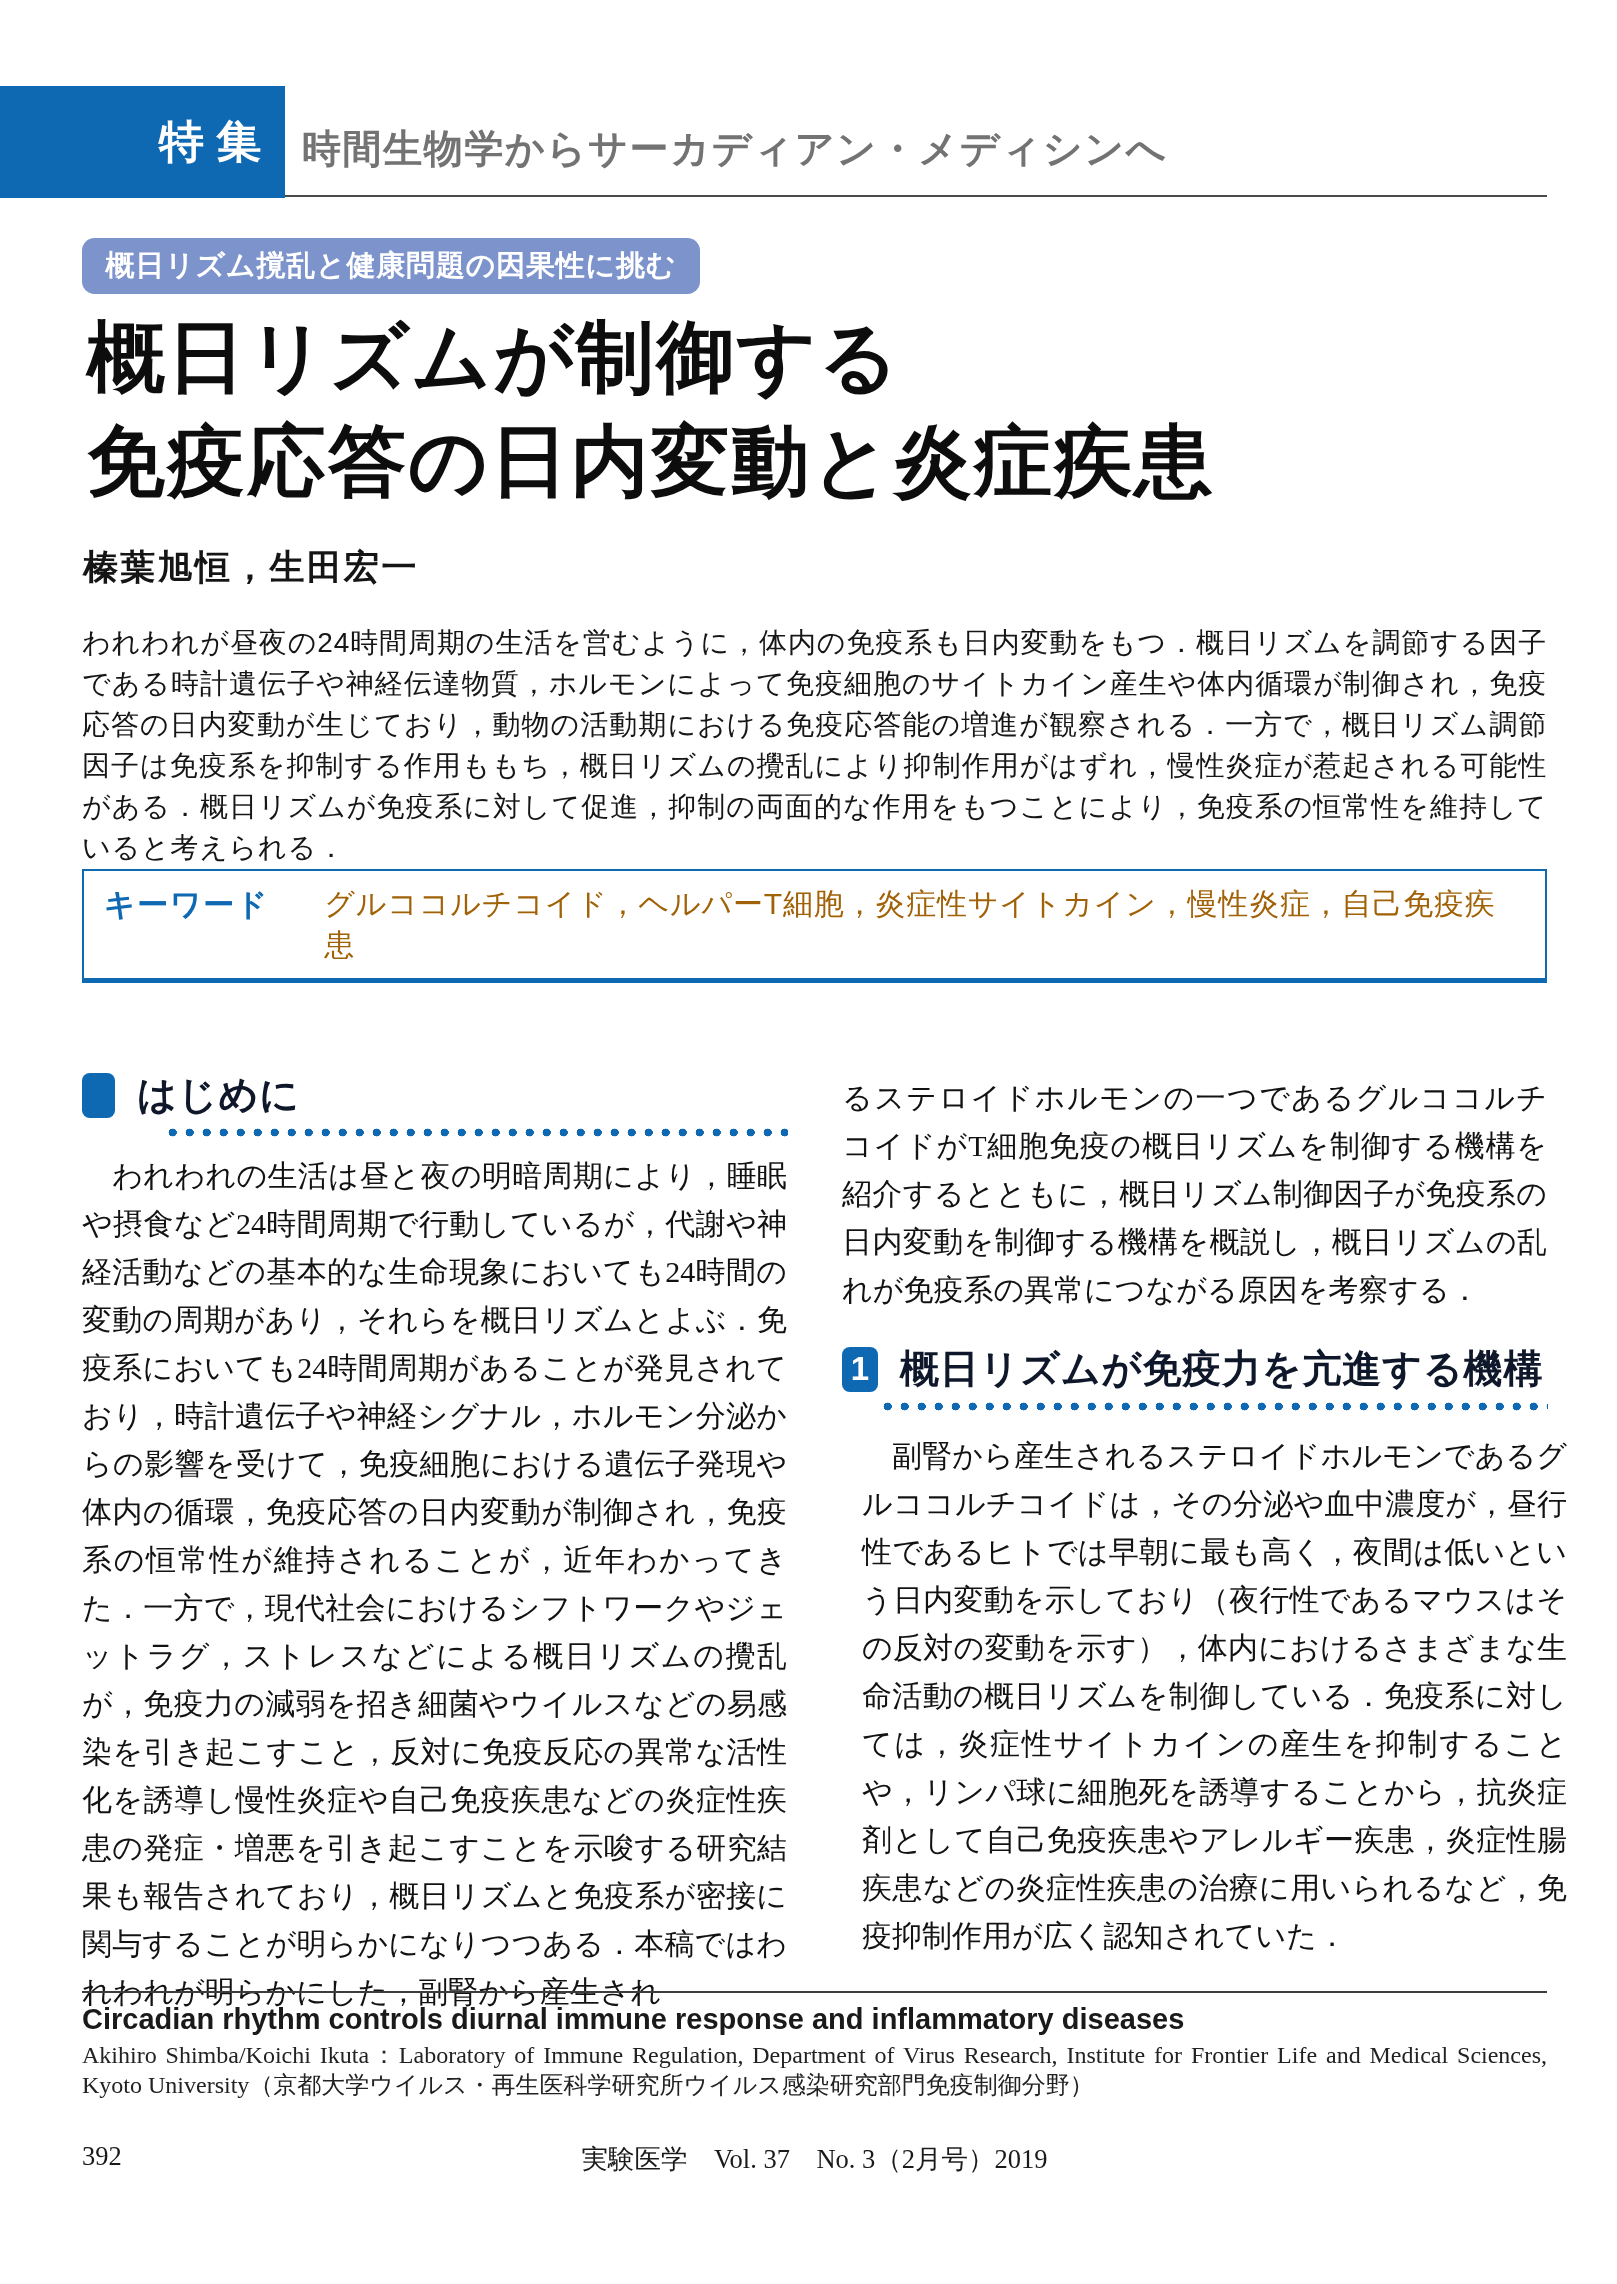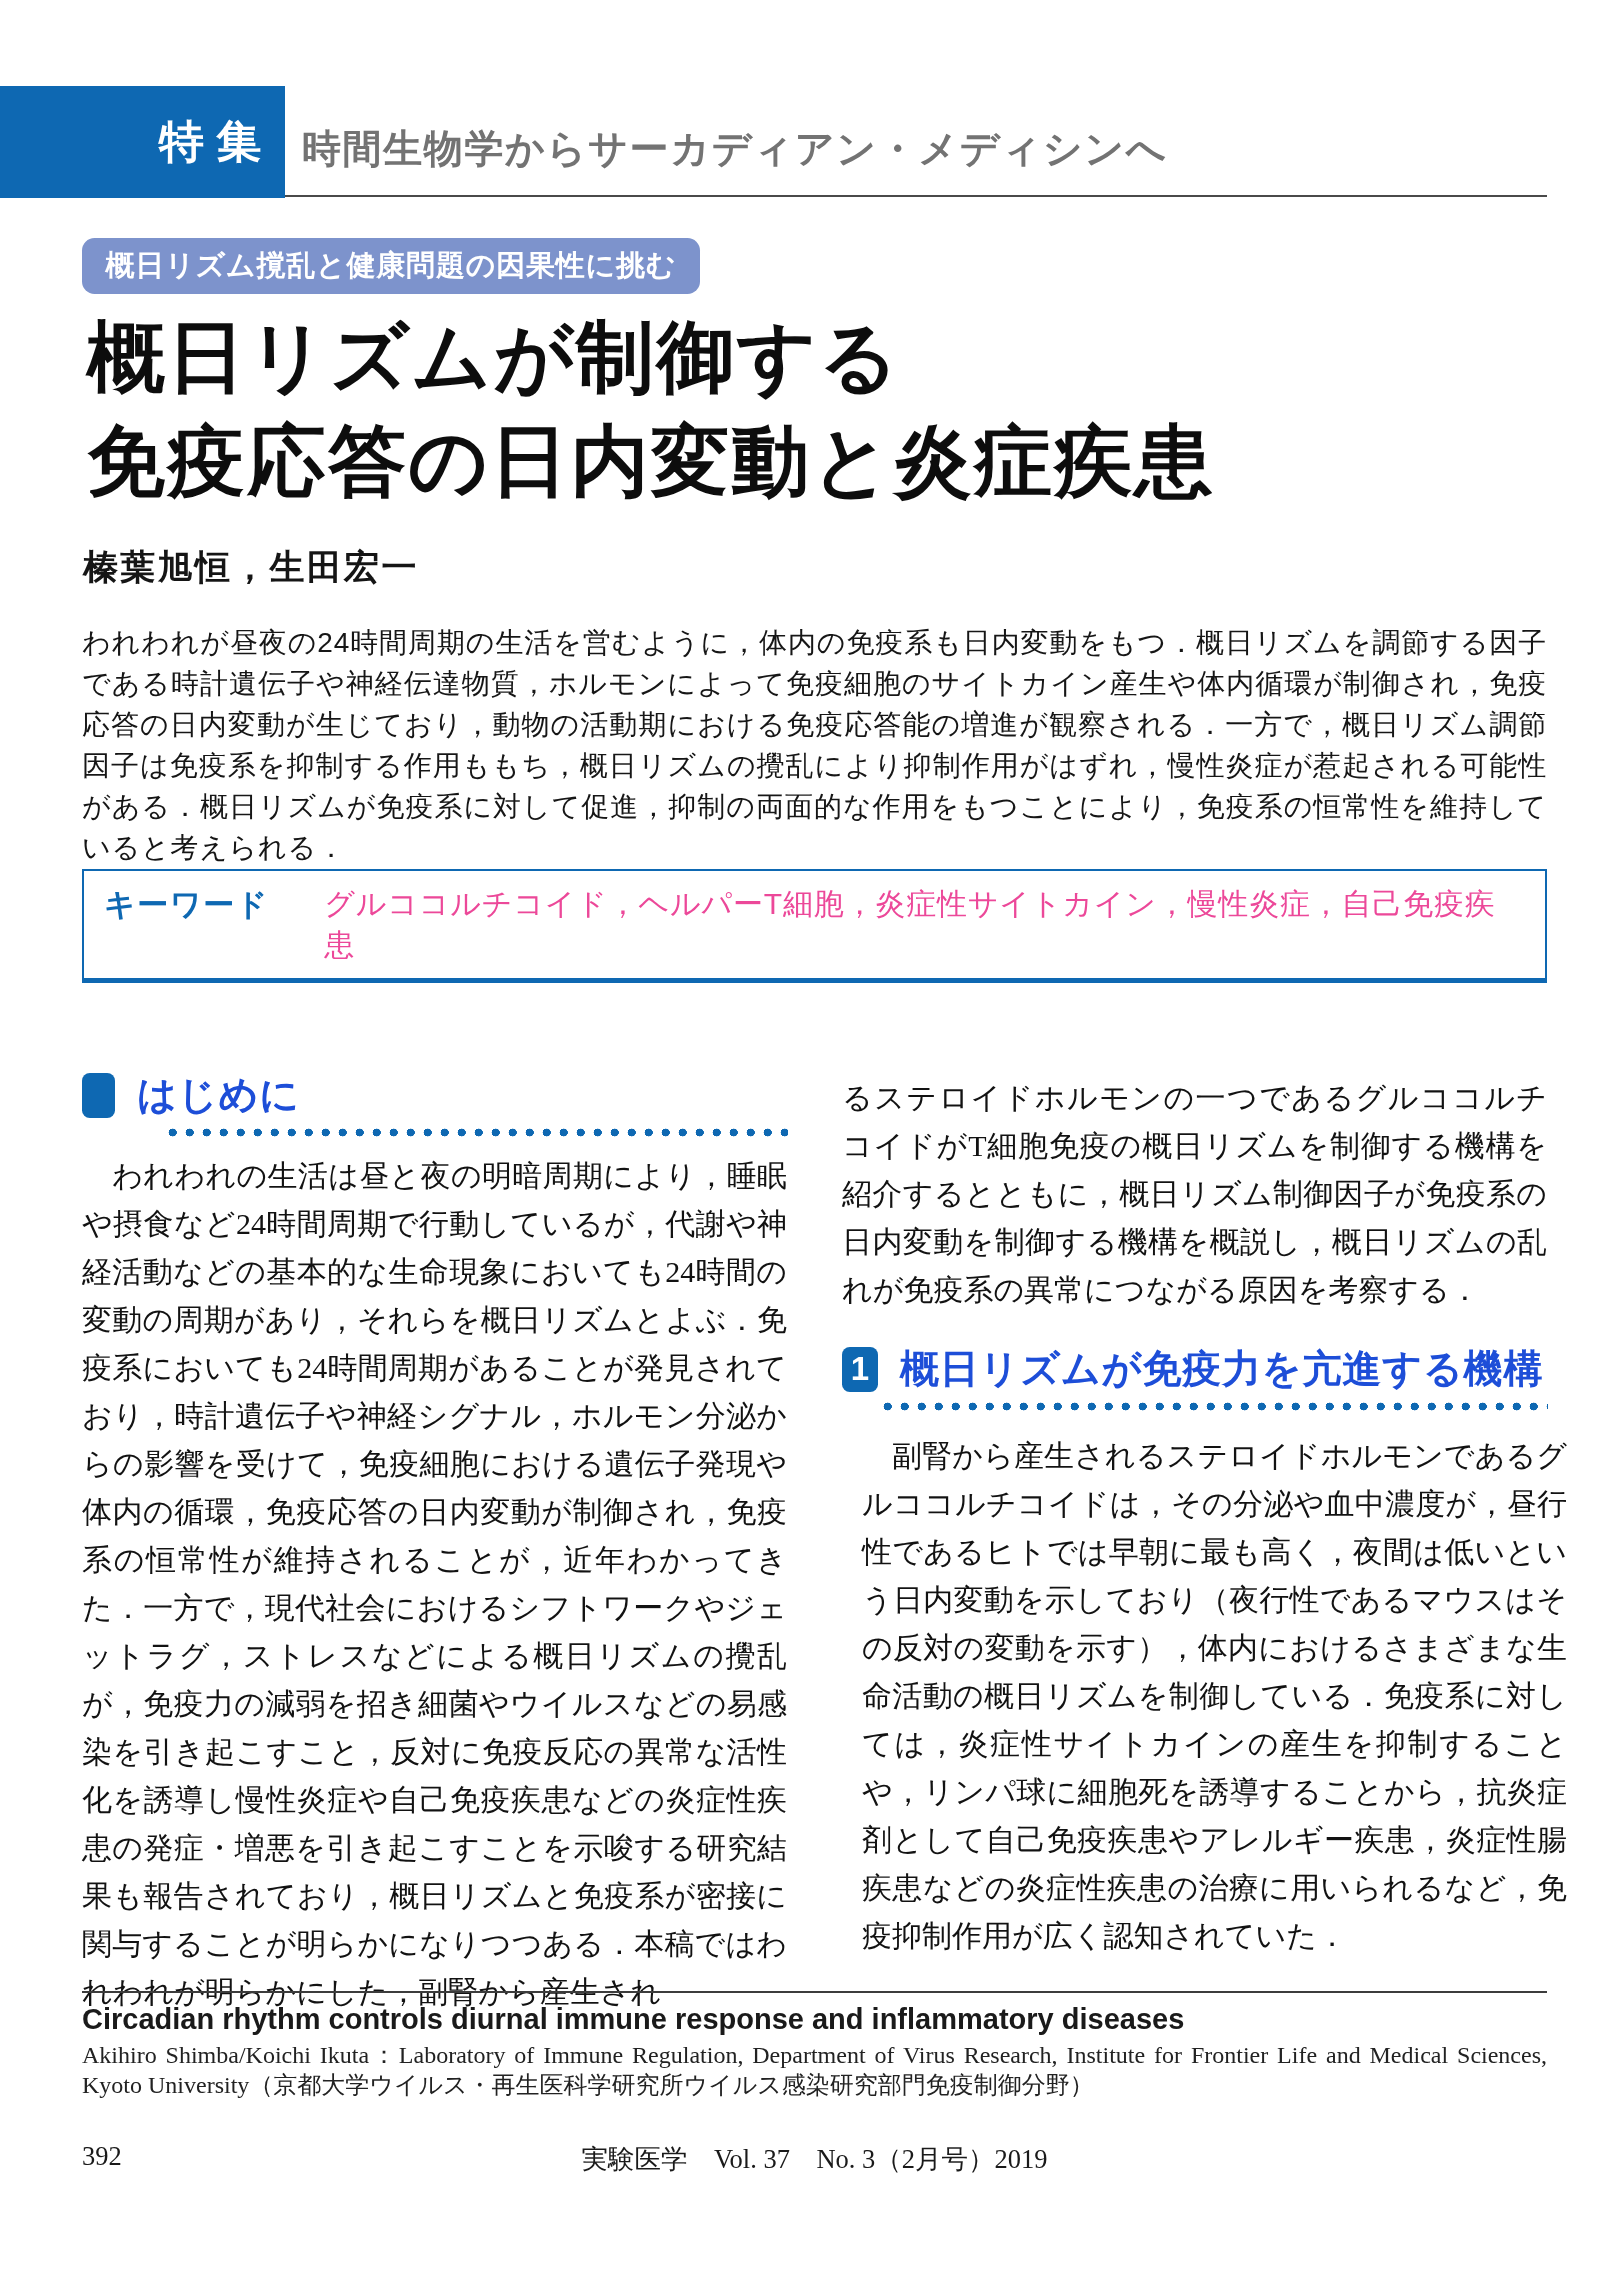--- a/index.html
+++ b/index.html
@@ -24,32 +24,32 @@
 
   
   .abstract{position:absolute;left:82px;top:622px;width:1465px;font-size:28px;line-height:41px;
             text-align:justify;color:#161616;letter-spacing:0.8px;}
 
   
   .kw-box{position:absolute;left:82px;top:869px;width:1465px;box-sizing:border-box;
           border:2.3px solid #0e68b2;border-bottom-width:5.5px;background:#fff;
           display:flex;padding:12.5px 20px;}
   .kw-label{color:#0e68b2;font-weight:bold;font-size:31px;letter-spacing:1.6px;margin-right:55px;flex:none;}
-  .kw-text{font-size:30px;color:#ec4899;letter-spacing:0.8px;}
+  .kw-text{font-size:30px;color:#a16207;letter-spacing:0.8px;}
 
   
   .col{position:absolute;width:705px;}
   .col-left{left:82px;}
   .col-right{left:842px;}
 
   .sec-head{display:flex;align-items:center;}
   .sec-icon{width:33px;height:45px;background:#0e68b2;border-radius:7.8px;flex:none;}
   .sec-num{width:36px;height:45px;background:#0e68b2;border-radius:7.8px;flex:none;
            display:flex;align-items:center;justify-content:center;color:#fff;font-size:33px;font-weight:bold;}
-  .sec-title{font-size:39px;font-weight:bold;color:#1d4ed8;margin-left:22px;letter-spacing:0.8px;}
+  .sec-title{font-size:39px;font-weight:bold;color:#0f172a;margin-left:22px;letter-spacing:0.8px;}
   .dotline{height:9.4px;background-image:radial-gradient(circle at 4.7px 4.7px,#0e68b2 3.9px,transparent 4.3px);
            background-size:17px 9.4px;background-repeat:repeat-x;}
 
   .bodytext{font-size:30px;line-height:48px;text-align:justify;color:#121212;}
 
   
   .foot-rule{position:absolute;left:82px;top:1991px;width:1465px;height:2.3px;background:#3c3c3c;}
   .foot-en{position:absolute;left:82px;top:2003px;width:1465px;font-size:29px;font-weight:bold;color:#1a1a1a;}
   .foot-affil{position:absolute;left:82px;top:2040px;width:1465px;font-size:24px;line-height:30px;
               text-align:justify;color:#222;}

